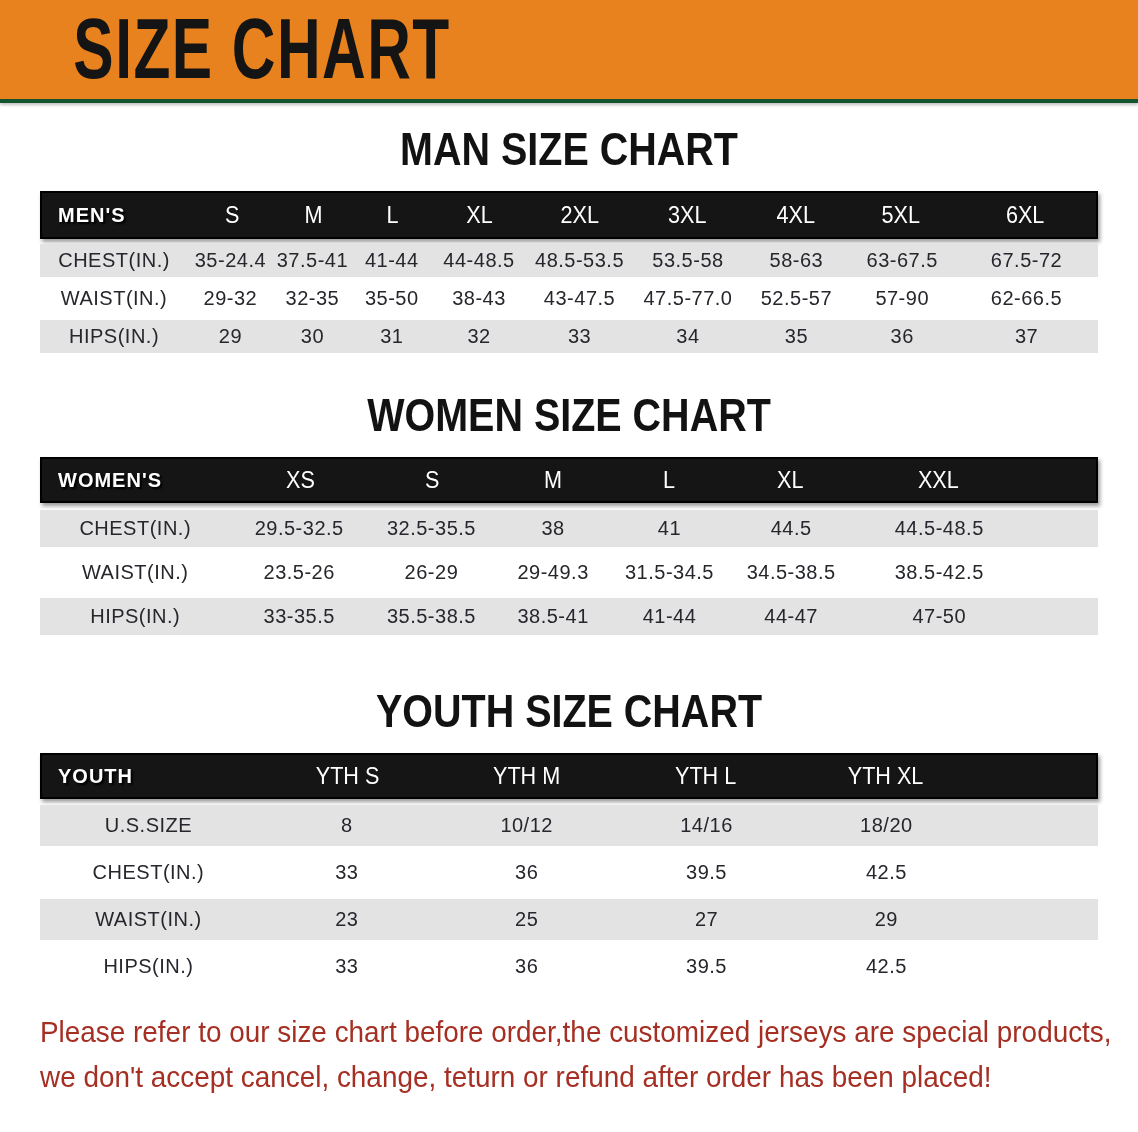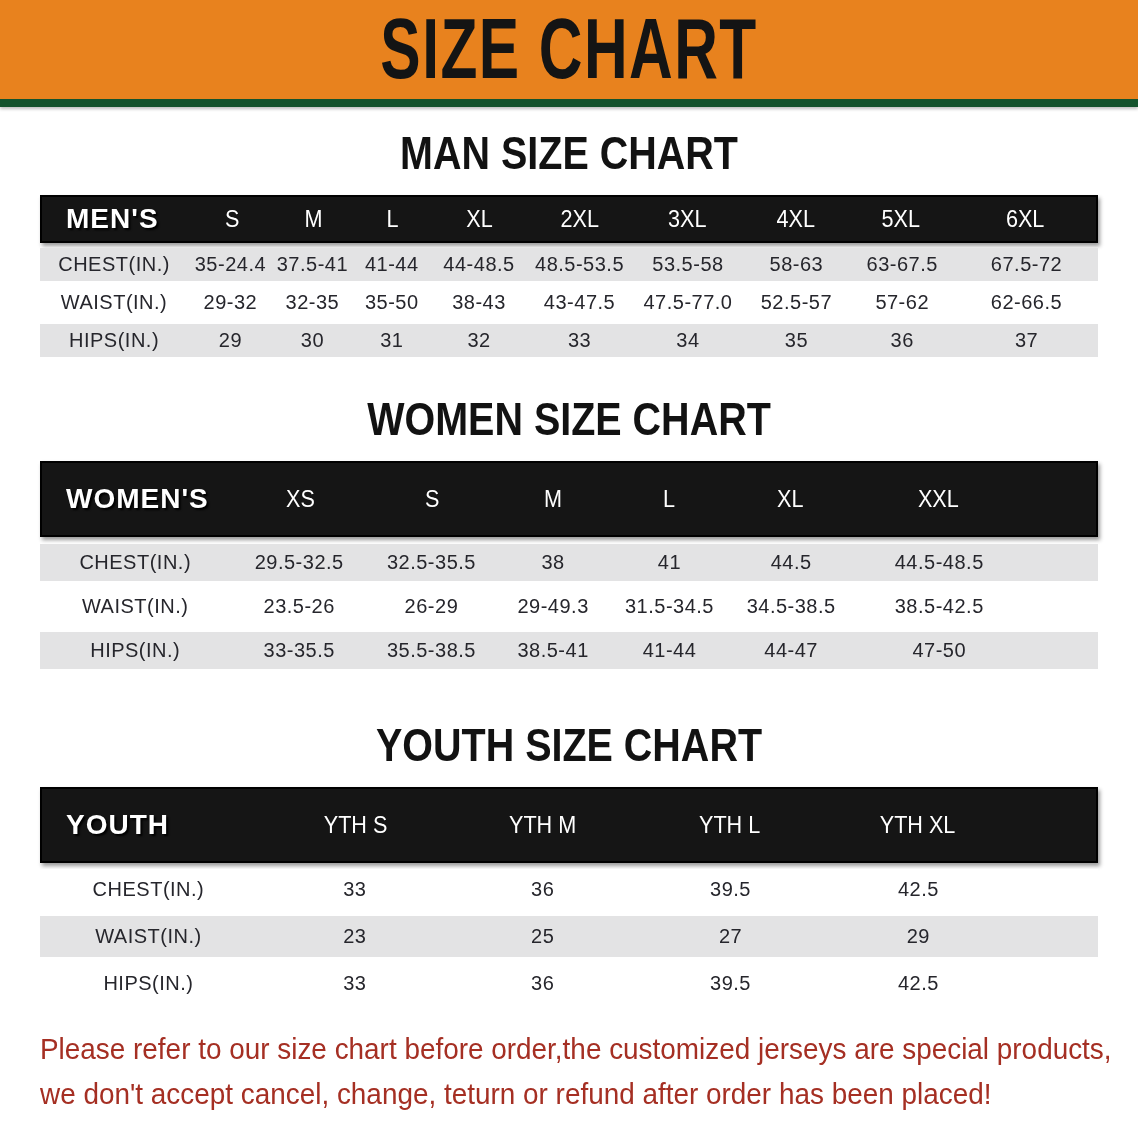--- a/index.html
+++ b/index.html
@@ -2,50 +2,50 @@
 <html><head>
 <meta charset="utf-8">
 <style>
   html,body{margin:0;padding:0;}
   body{
     width:1138px;height:1132px;overflow:hidden;background:#fff;
     font-family:"Liberation Sans",sans-serif;
   }
   
   .banner{
-    height:99px;background:#E8821E;border-bottom:8px solid #14532d;
-    text-align:center;box-shadow:0 2px 3px rgba(0,0,0,.25);
+    height:99px;background:#E8821E;border-bottom:4px solid #14532d;
+    text-align:left;box-shadow:0 2px 3px rgba(0,0,0,.25);
   }
   .banner-title{
     display:inline-block;font-weight:bold;font-size:84px;line-height:97px;
     letter-spacing:2px;color:#141414;transform:scale(.72,1.02);
     transform-origin:50% 50%;white-space:nowrap;
   }
   
   .heading{
     margin:0;text-align:center;font-weight:bold;font-size:47px;line-height:50px;
     color:#121212;transform:scaleX(.84);transform-origin:50% 50%;white-space:nowrap;
   }
   .men  .heading{margin-top:21px;}
   .women .heading{margin-top:37px;}
   .youth .heading{margin-top:51px;}
   
   .table{width:1058px;margin:17px auto 0;}
   .trow{display:grid;align-items:center;}
   .men  .trow{grid-template-columns:14% 8% 7.5% 7.5% 9% 10% 10.5% 10% 10% 13.5%;}
   .women .trow{grid-template-columns:18% 13% 12% 11% 11% 12% 16% 7%;}
-  .youth .trow{grid-template-columns:20.5% 17% 17% 17% 17% 11.5%;gap:8px;}
+  .youth .trow{grid-template-columns:20.5% 17% 17% 17% 17% 11.5%;}
   .thead{
     background:#151515;color:#fff;border:2px solid #000;box-sizing:border-box;
     box-shadow:2px 3px 4px rgba(0,0,0,.4);
   }
   .men  .thead{height:48px;}
-  .women .thead,.youth .thead{height:76px;}
+  .women .thead,.youth .thead{height:46px;}
   .hlabel{
-    font-weight:bold;font-size:28px;padding-left:24px;letter-spacing:1px;
+    font-weight:bold;font-size:20px;padding-left:16px;letter-spacing:1px;
     text-shadow:2px 2px 2px #000;white-space:nowrap;
   }
   .hcol{text-align:center;font-size:24px;transform:scaleX(.9);white-space:nowrap;}
   .men .trow:not(.thead){height:33px;margin-top:5px;}
   .women .trow:not(.thead){height:37px;margin-top:7px;}
   .youth .trow:not(.thead){height:41px;margin-top:6px;}
   .shade{background:#E3E3E4;}
   .plain{background:#fff;}
   .rlabel,.rval{
     text-align:center;font-size:20px;color:#26262c;letter-spacing:.5px;white-space:nowrap;
@@ -92,21 +92,21 @@
       </div>
       <div class="trow plain">
         <div class="rlabel">WAIST(IN.)</div>
         <div class="rval">29-32</div>
         <div class="rval">32-35</div>
         <div class="rval">35-50</div>
         <div class="rval">38-43</div>
         <div class="rval">43-47.5</div>
         <div class="rval">47.5-77.0</div>
         <div class="rval">52.5-57</div>
-        <div class="rval">57-62</div>
+        <div class="rval">57-90</div>
         <div class="rval">62-66.5</div>
       </div>
       <div class="trow shade">
         <div class="rlabel">HIPS(IN.)</div>
         <div class="rval">29</div>
         <div class="rval">30</div>
         <div class="rval">31</div>
         <div class="rval">32</div>
         <div class="rval">33</div>
         <div class="rval">34</div>
@@ -162,20 +162,27 @@
 <section class="chart youth">
   <h2 class="heading">YOUTH SIZE CHART</h2>
   <div class="table">
       <div class="trow thead">
         <div class="hlabel">YOUTH</div>
         <div class="hcol">YTH S</div>
         <div class="hcol">YTH M</div>
         <div class="hcol">YTH L</div>
         <div class="hcol">YTH XL</div>
       </div>
+      <div class="trow shade">
+        <div class="rlabel">U.S.SIZE</div>
+        <div class="rval">8</div>
+        <div class="rval">10/12</div>
+        <div class="rval">14/16</div>
+        <div class="rval">18/20</div>
+      </div>
       <div class="trow plain">
         <div class="rlabel">CHEST(IN.)</div>
         <div class="rval">33</div>
         <div class="rval">36</div>
         <div class="rval">39.5</div>
         <div class="rval">42.5</div>
       </div>
       <div class="trow shade">
         <div class="rlabel">WAIST(IN.)</div>
         <div class="rval">23</div>

